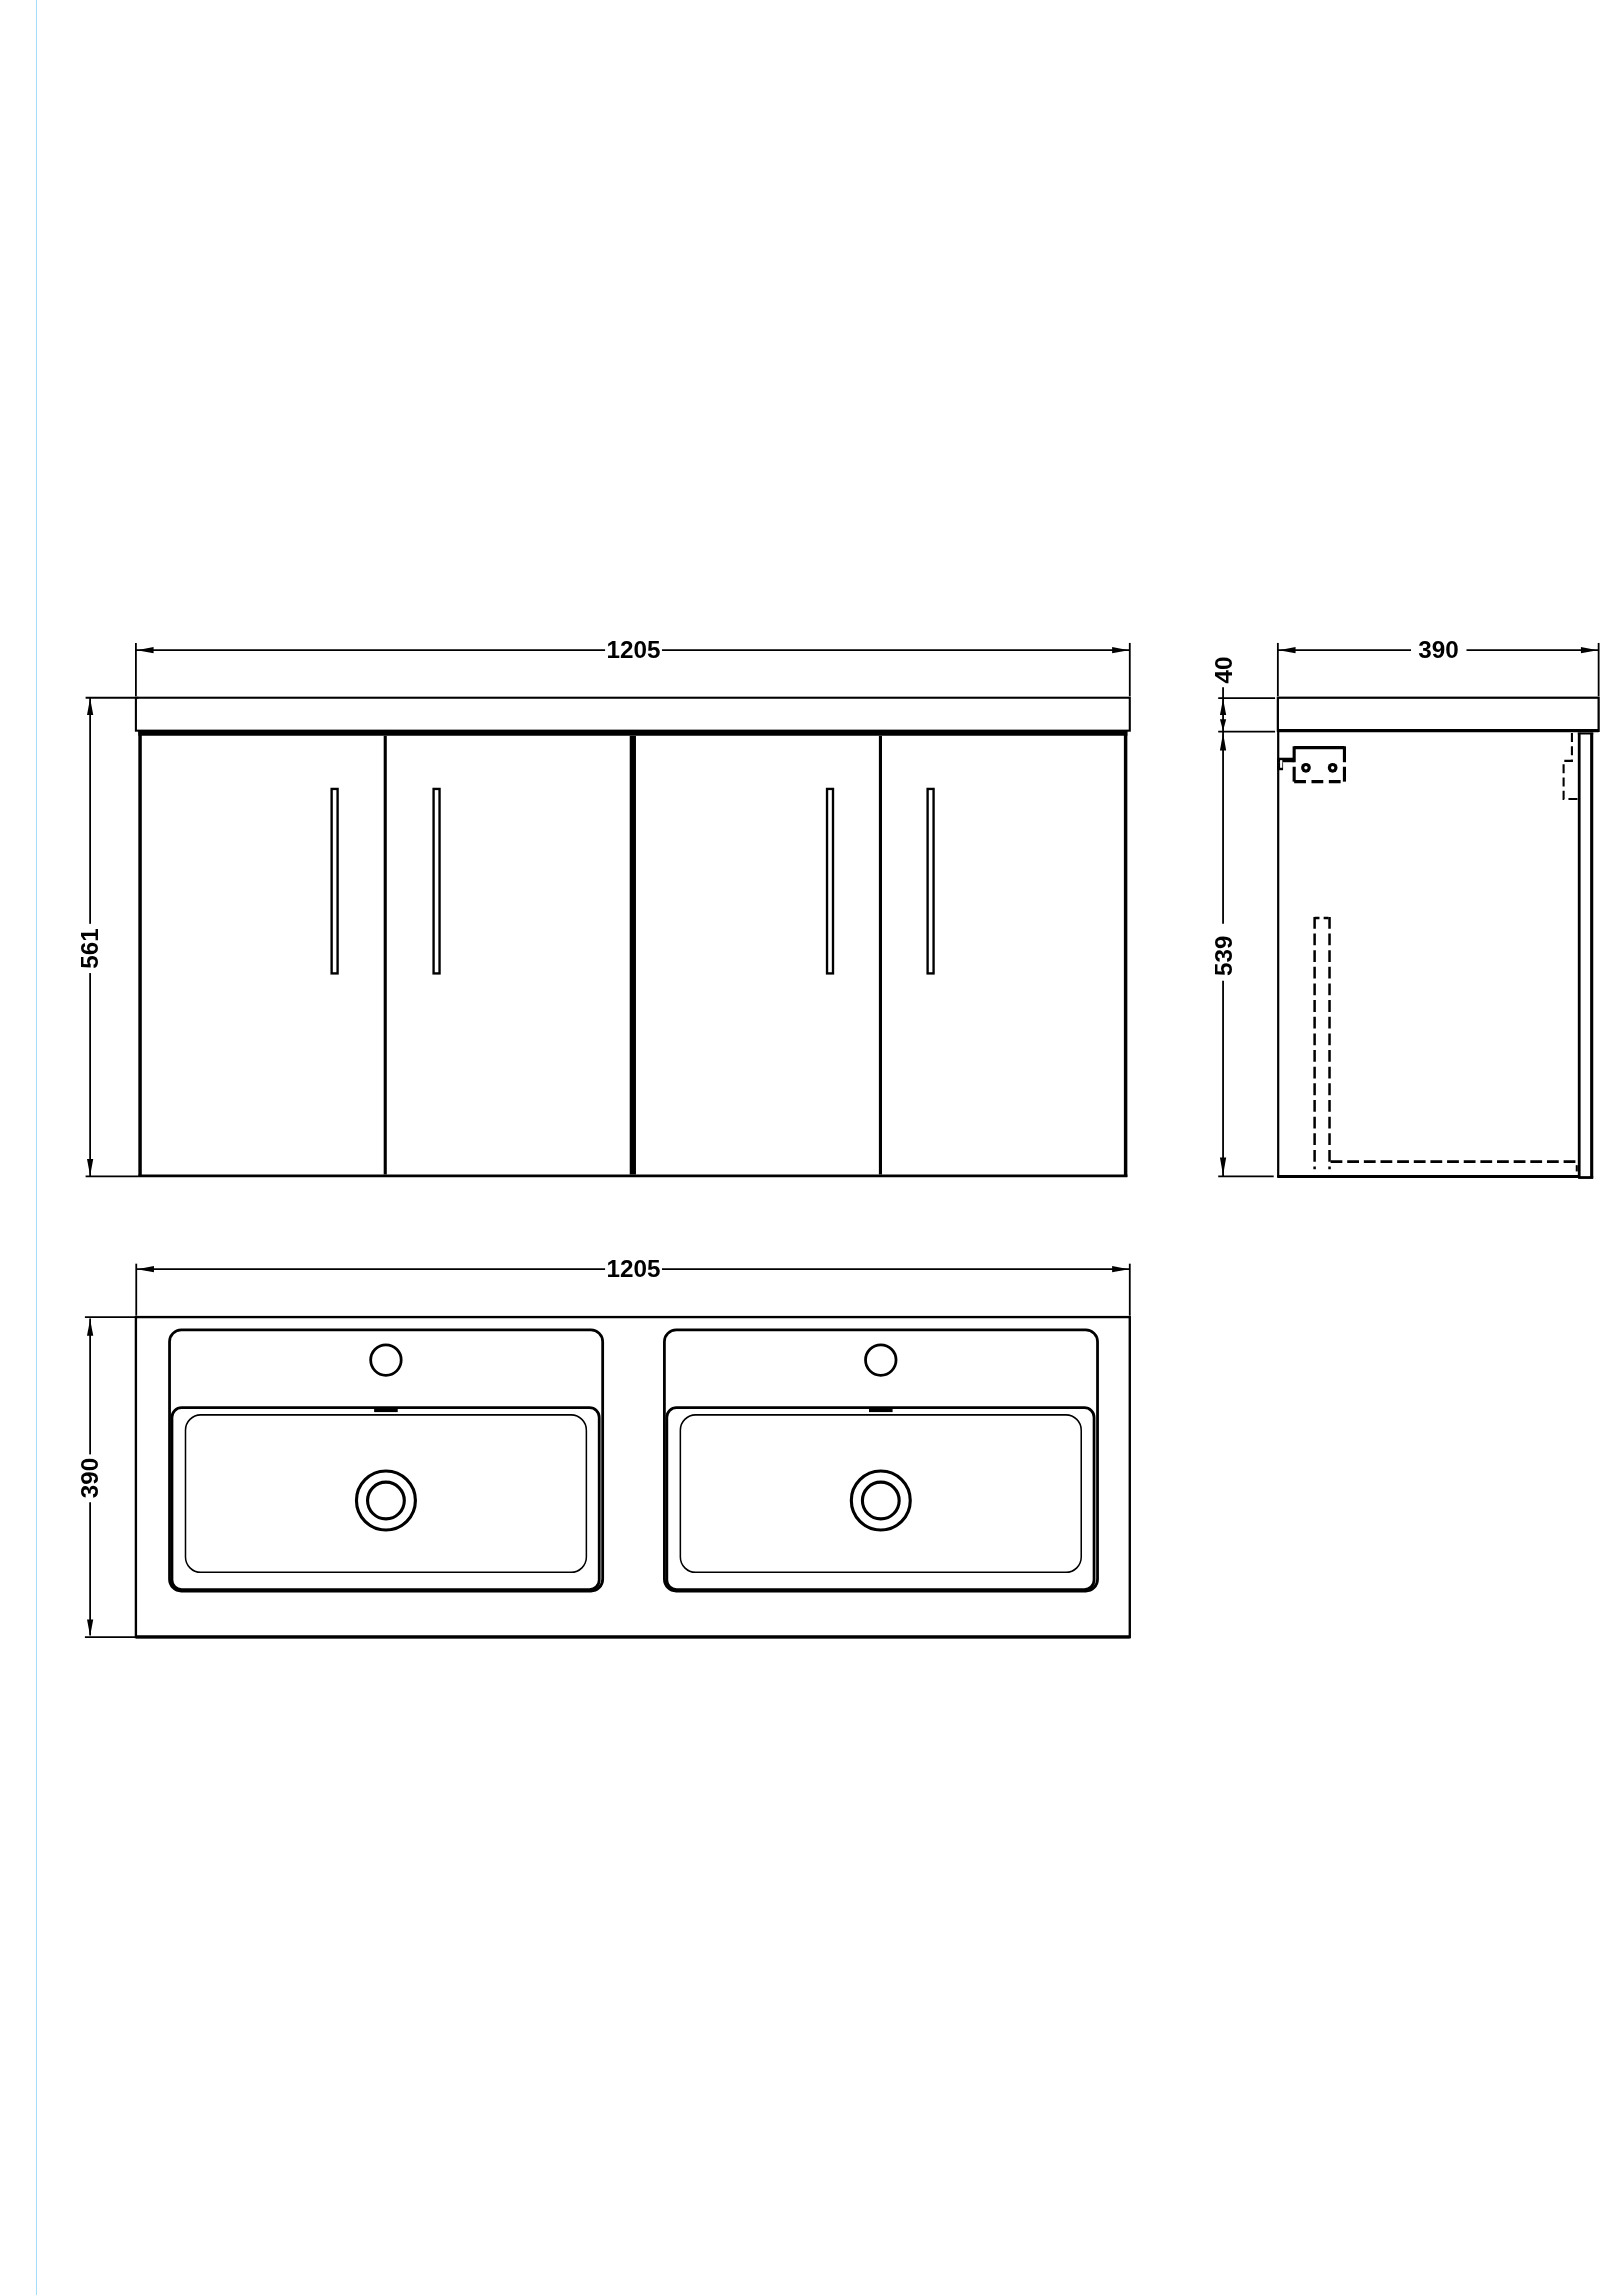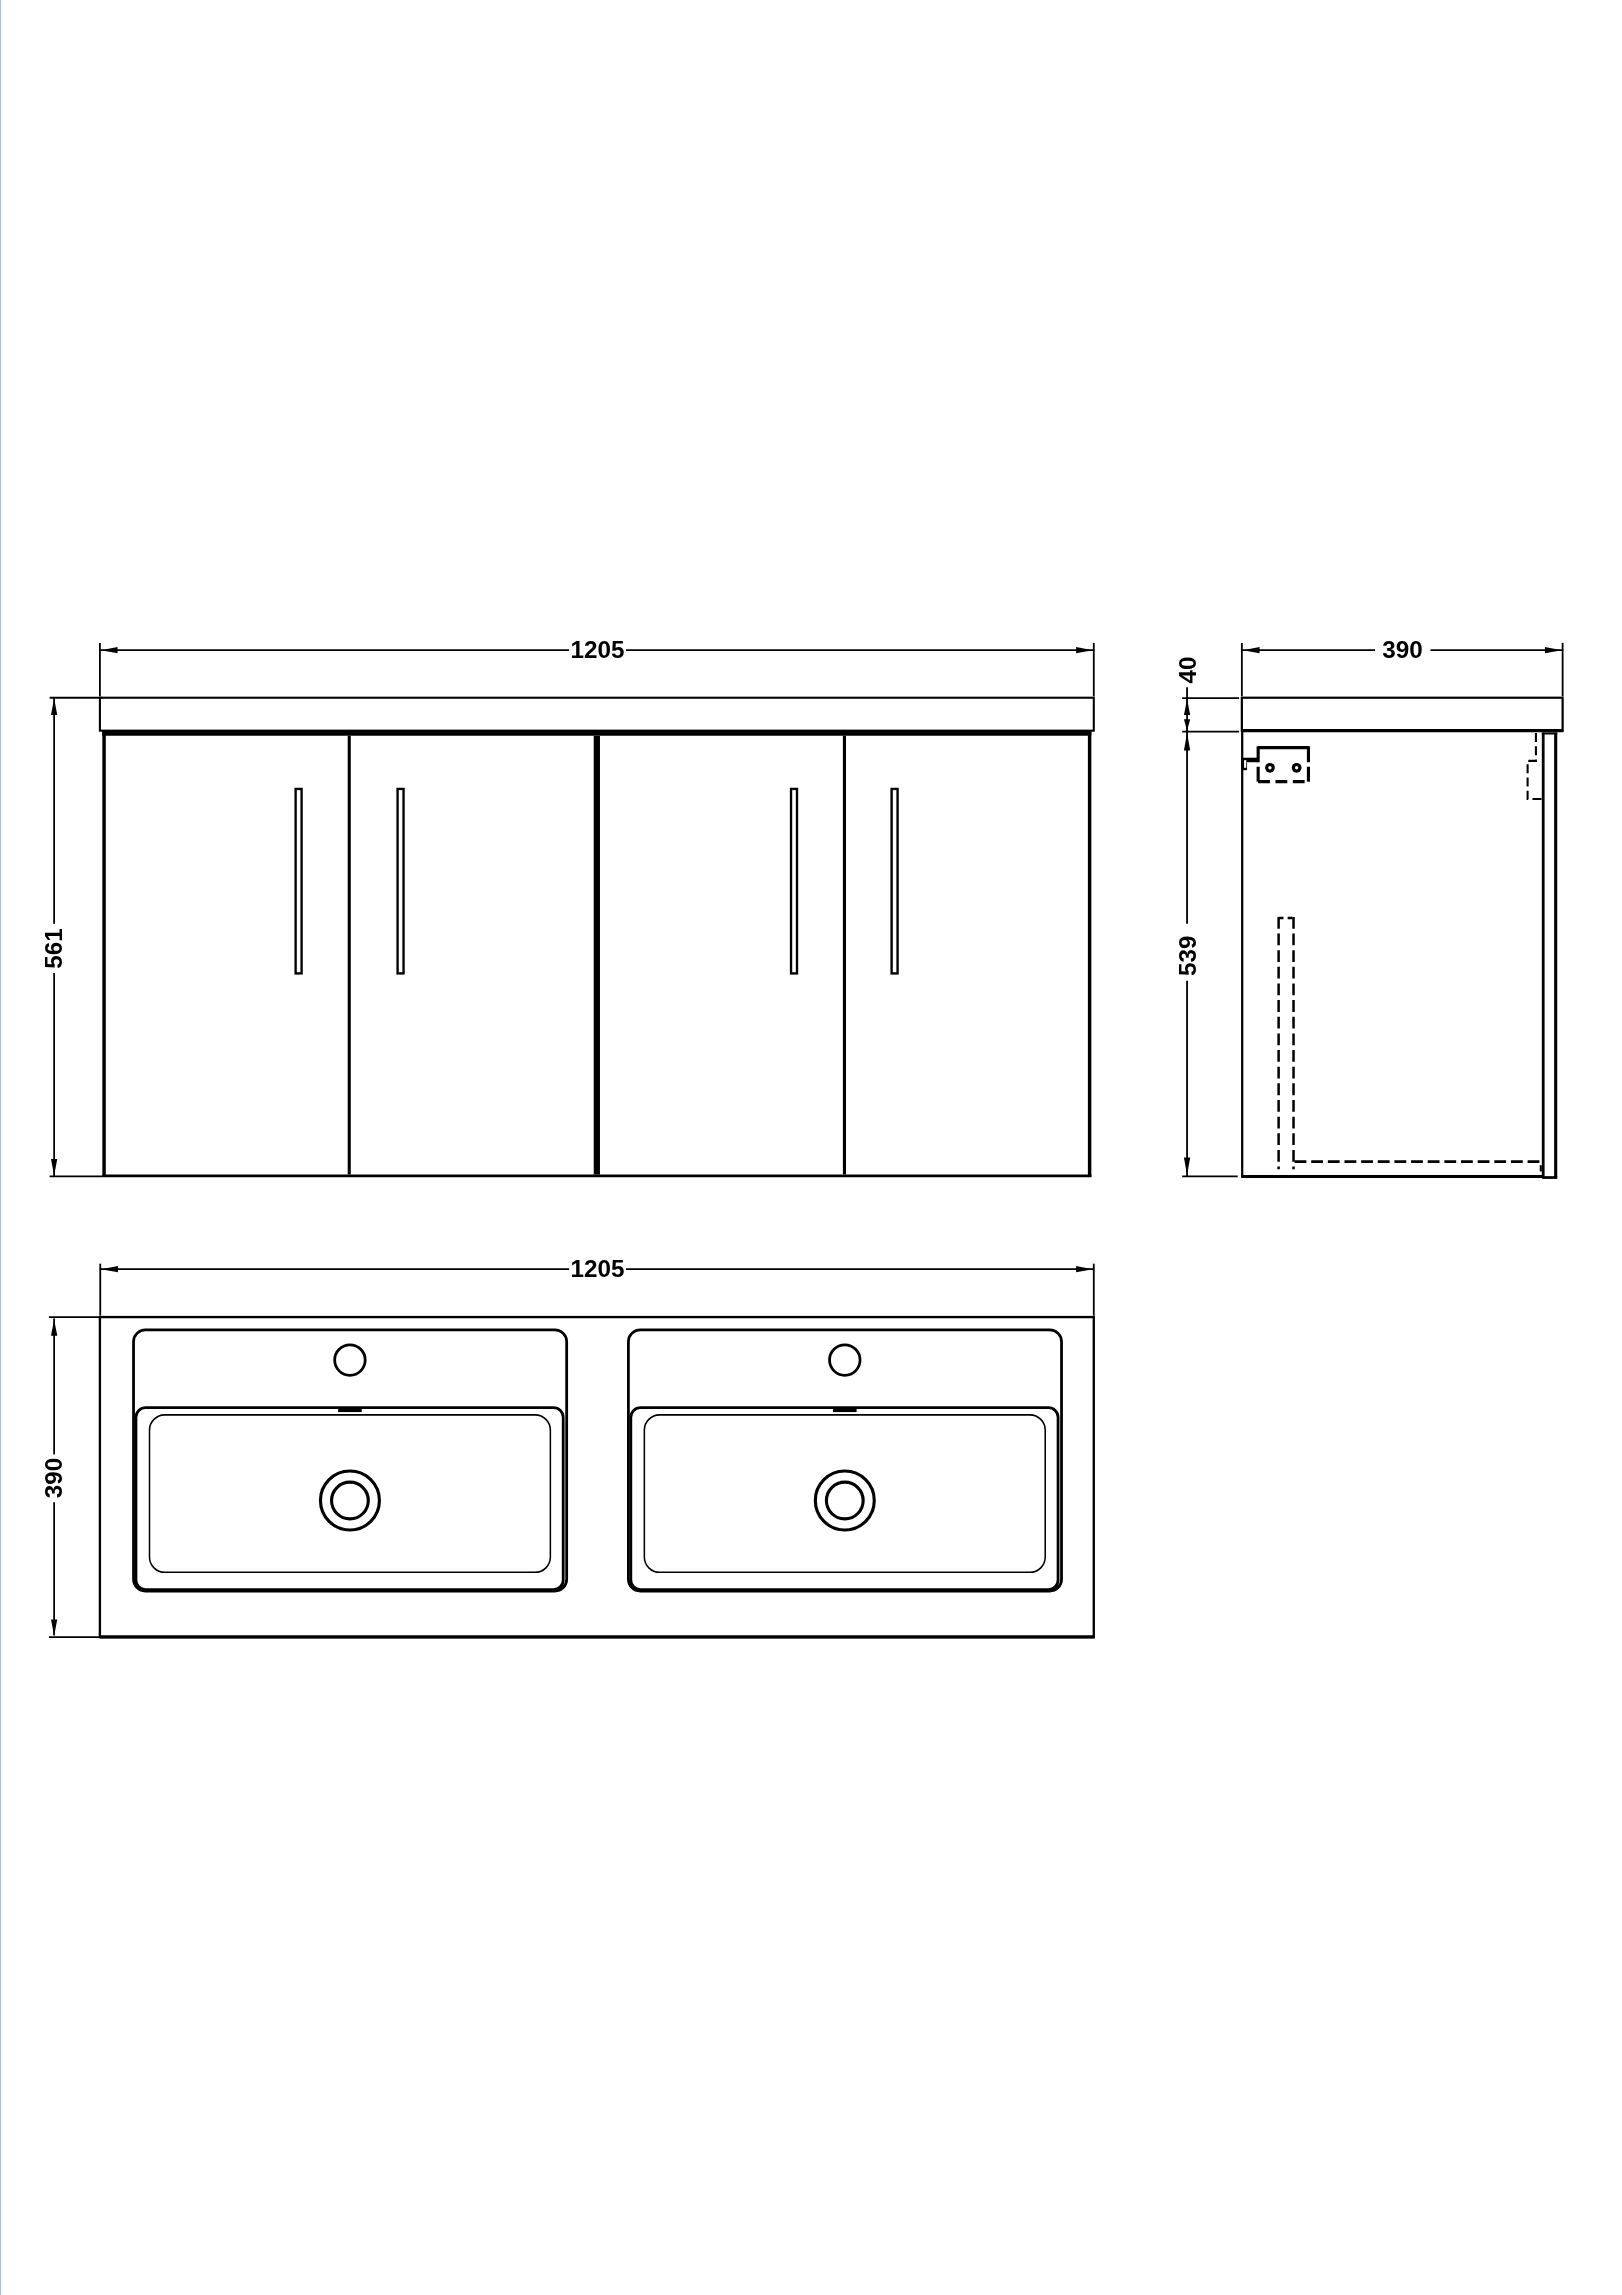--- a/index.html
+++ b/index.html
@@ -1,16 +1,16 @@
 <!DOCTYPE html>
 <html style="font-size:11px"><head>
 <meta charset="utf-8">
 <style>
   html,body{margin:0;padding:0;background:#fff;}
-  .page{position:relative;width:1577px;height:2295px;background:#1d4ed8;overflow:hidden;}
+  .page{position:relative;width:1577px;height:2295px;background:#0ea5e9;overflow:hidden;margin-left:36px;}
   svg{position:absolute;left:0;top:0;}
   text{font-family:"Liberation Sans", sans-serif;font-weight:bold;fill:#000;}
 </style>
 </head>
 <body>
 <div class="page">
 <svg width="1623" height="2295" viewBox="0 0 2339 3309">
 
   <rect x="0" y="0" width="2339" height="3309" fill="#ffffff"></rect>
 

